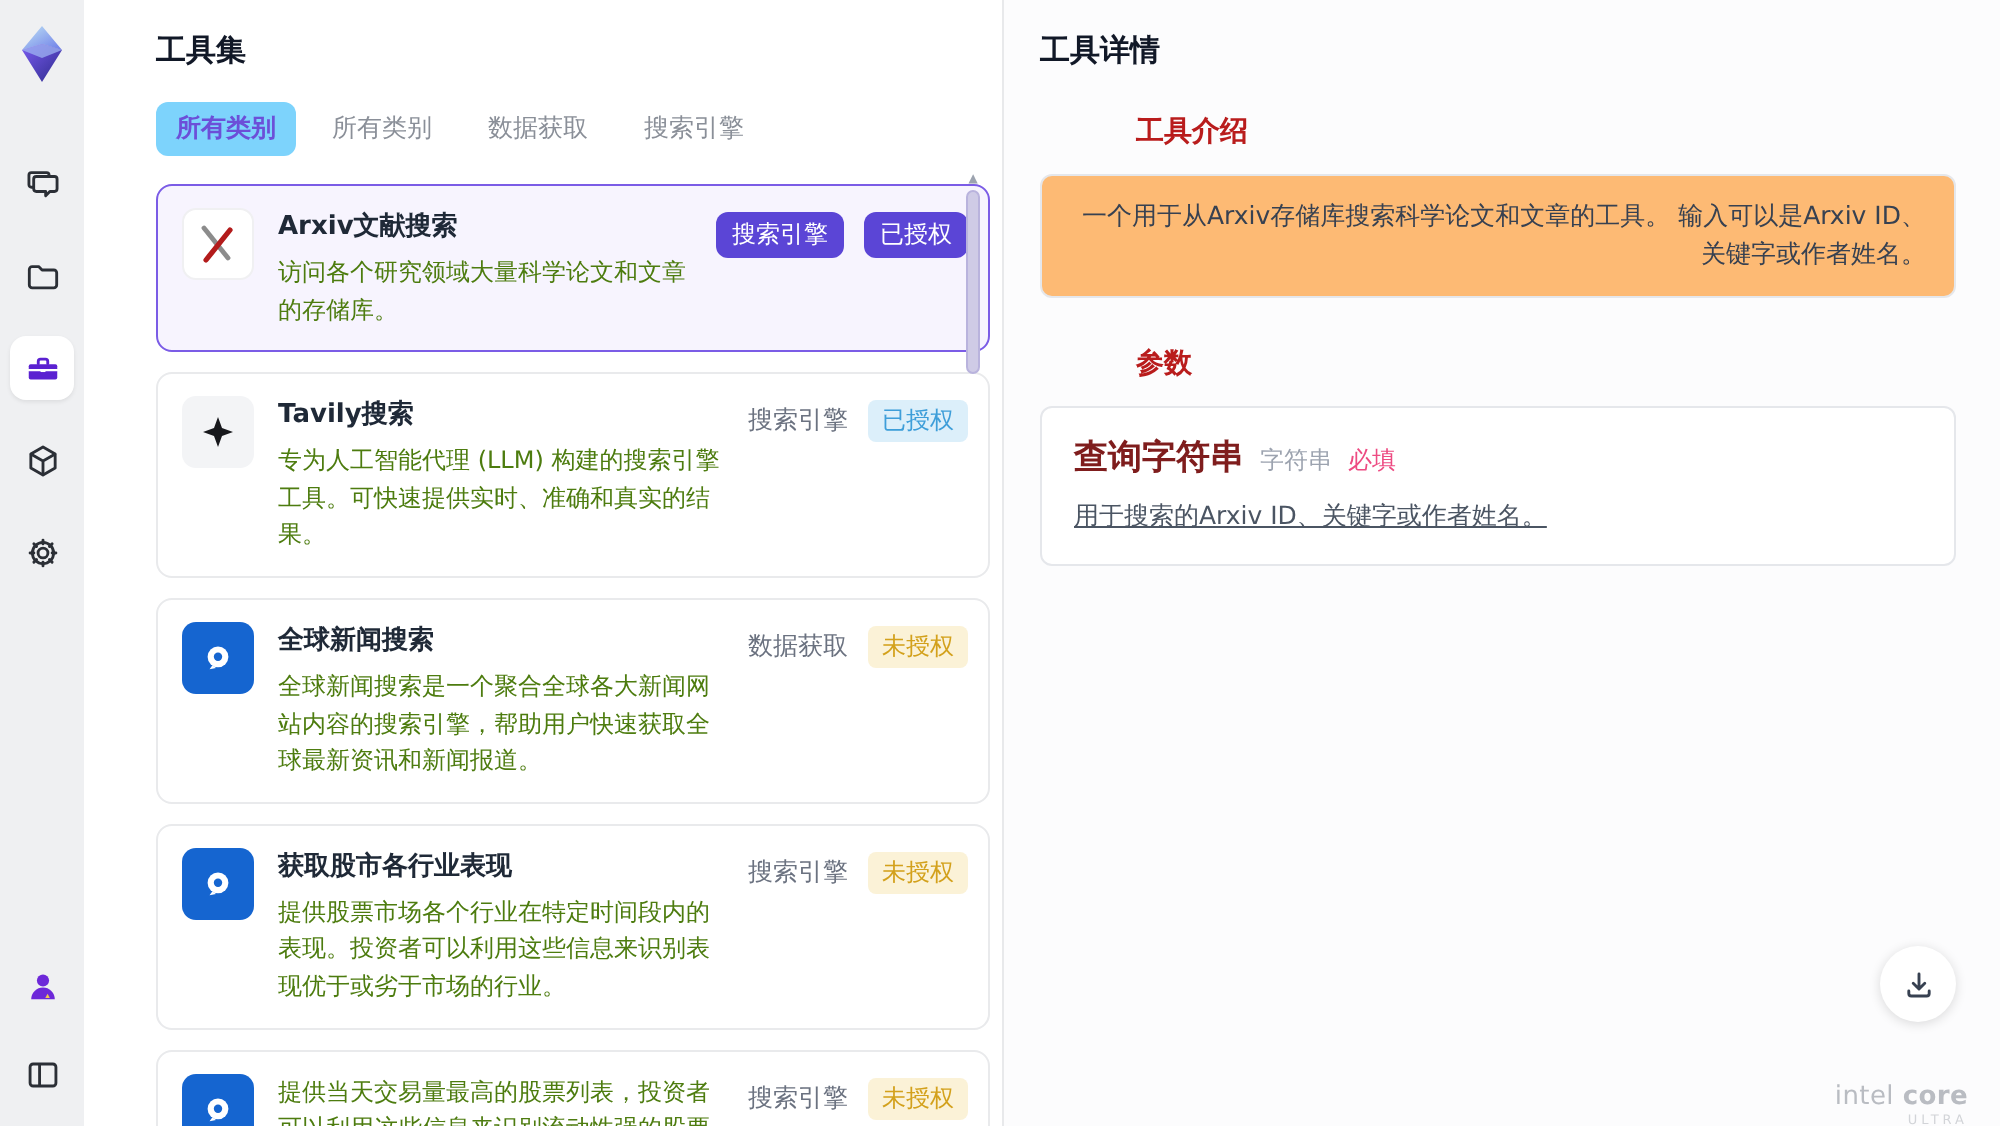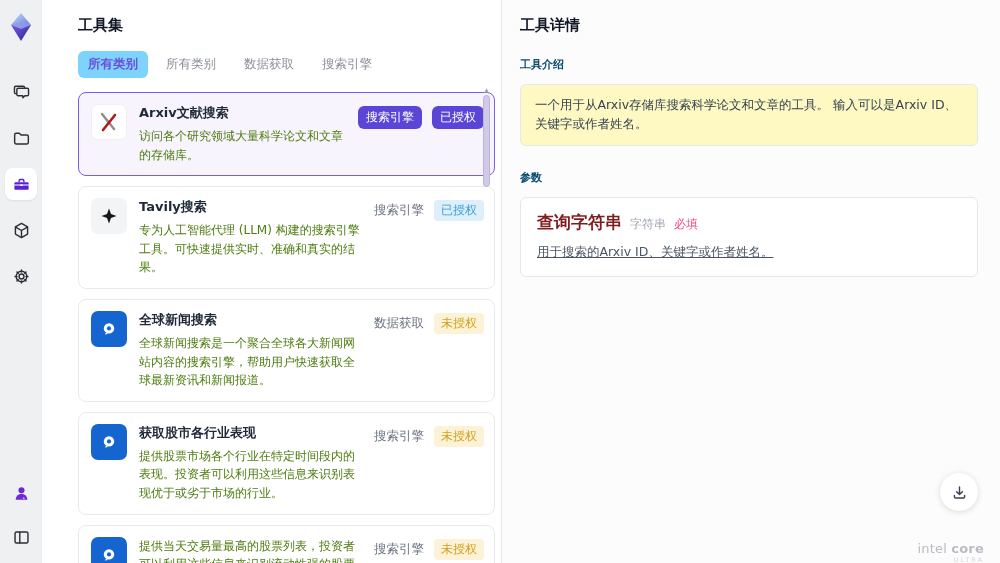--- a/index.html
+++ b/index.html
@@ -50,23 +50,23 @@
 
   
   .list-scrollbar { position:absolute; right:11px; top:86px; bottom:0; width:7px; }
   .list-scrollbar .arrow { position:absolute; top:0; left:0; width:7px; font-size:6px; color:#9ca3af; text-align:center; line-height:8px; }
   .list-scrollbar .thumb { position:absolute; top:9px; left:0; width:7px; height:92px;
     background:#cfcbe6; border:1px solid #b9b3dd; border-radius:4px; }
 
   
   .detail-col { flex:1; background:#fcfcfd; padding:16px 22px 0 18px; position:relative; }
   .detail-title { font-size:15px; font-weight:700; color:#111827; margin-bottom:22px; }
-  .section-title { font-size:11px; font-weight:700; color:#0c4a6e; margin-bottom:12px; }
-  .intro-box { background:#fef9c3; border:1px solid #e5e7eb; border-radius:6px;
-    padding:11px 14px; font-size:12.5px; color:#374151; margin-bottom:24px; line-height:1.5; }
+  .section-title { font-size:14px; font-weight:700; color:#b91c1c; margin-bottom:12px;margin-left:48px; }
+  .intro-box { background:#fdba74; border:1px solid #e5e7eb; border-radius:6px;
+    padding:11px 14px; font-size:12.5px; color:#374151; margin-bottom:24px; line-height:1.5;text-align:right; }
   .param-box { background:#fff; border:1px solid #e5e7eb; border-radius:6px; padding:13px 16px 15px; }
   .param-head { display:flex; align-items:baseline; gap:8px; margin-bottom:10px; }
   .param-name { font-size:17px; font-weight:700; color:#7f1d1d; }
   .param-type { font-size:12px; color:#9ca3af; }
   .param-required { font-size:12px; color:#ed4b82; }
   .param-desc { font-size:12.5px; color:#4b5563;text-decoration:underline; }
 
   
   .fab { position:absolute; right:22px; bottom:52px; width:38px; height:38px; border-radius:50%;
     background:#fff; box-shadow:0 1px 6px rgba(0,0,0,.14); display:flex; align-items:center;

